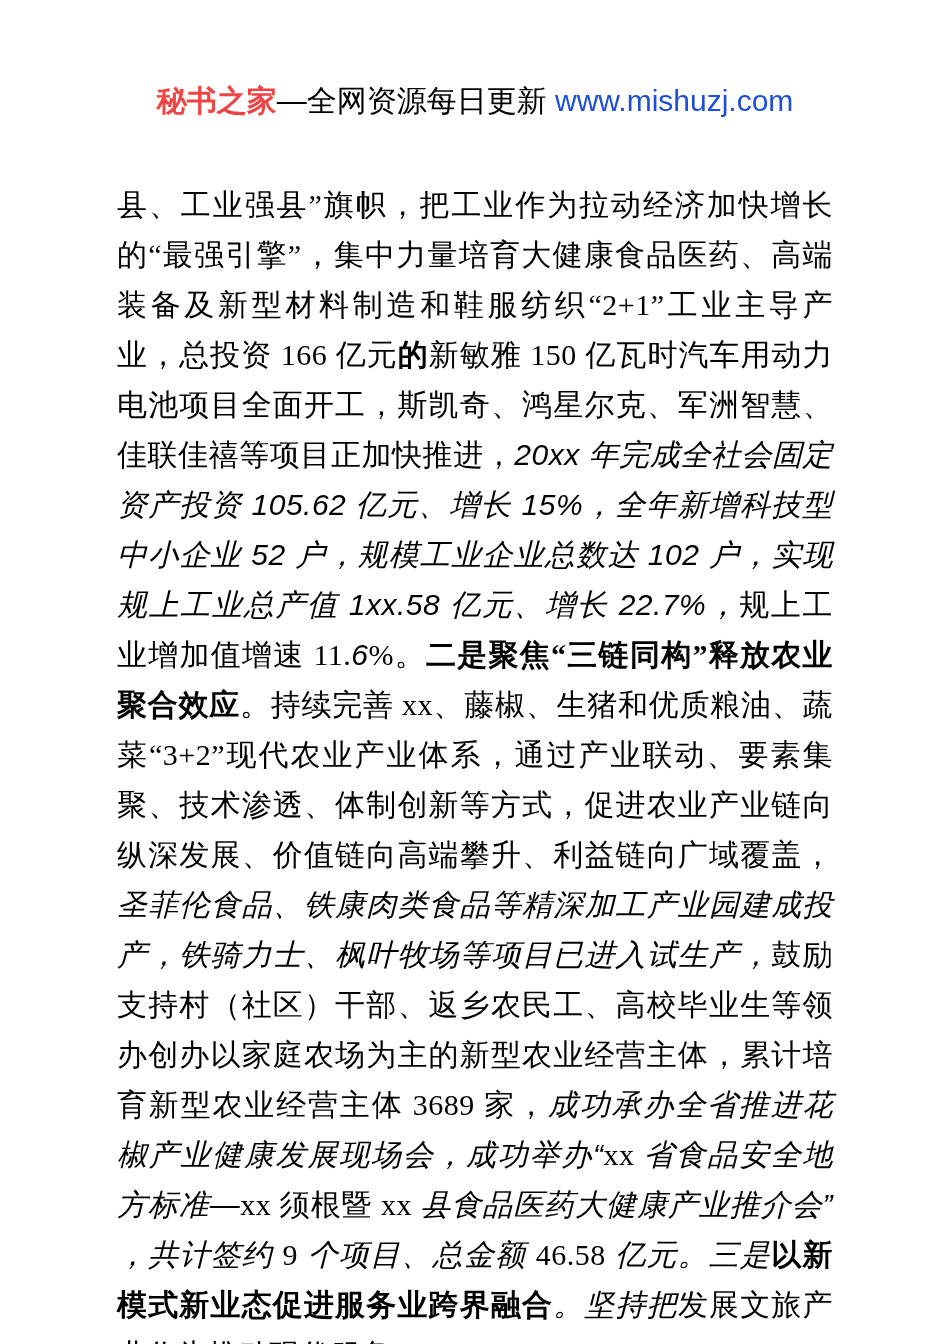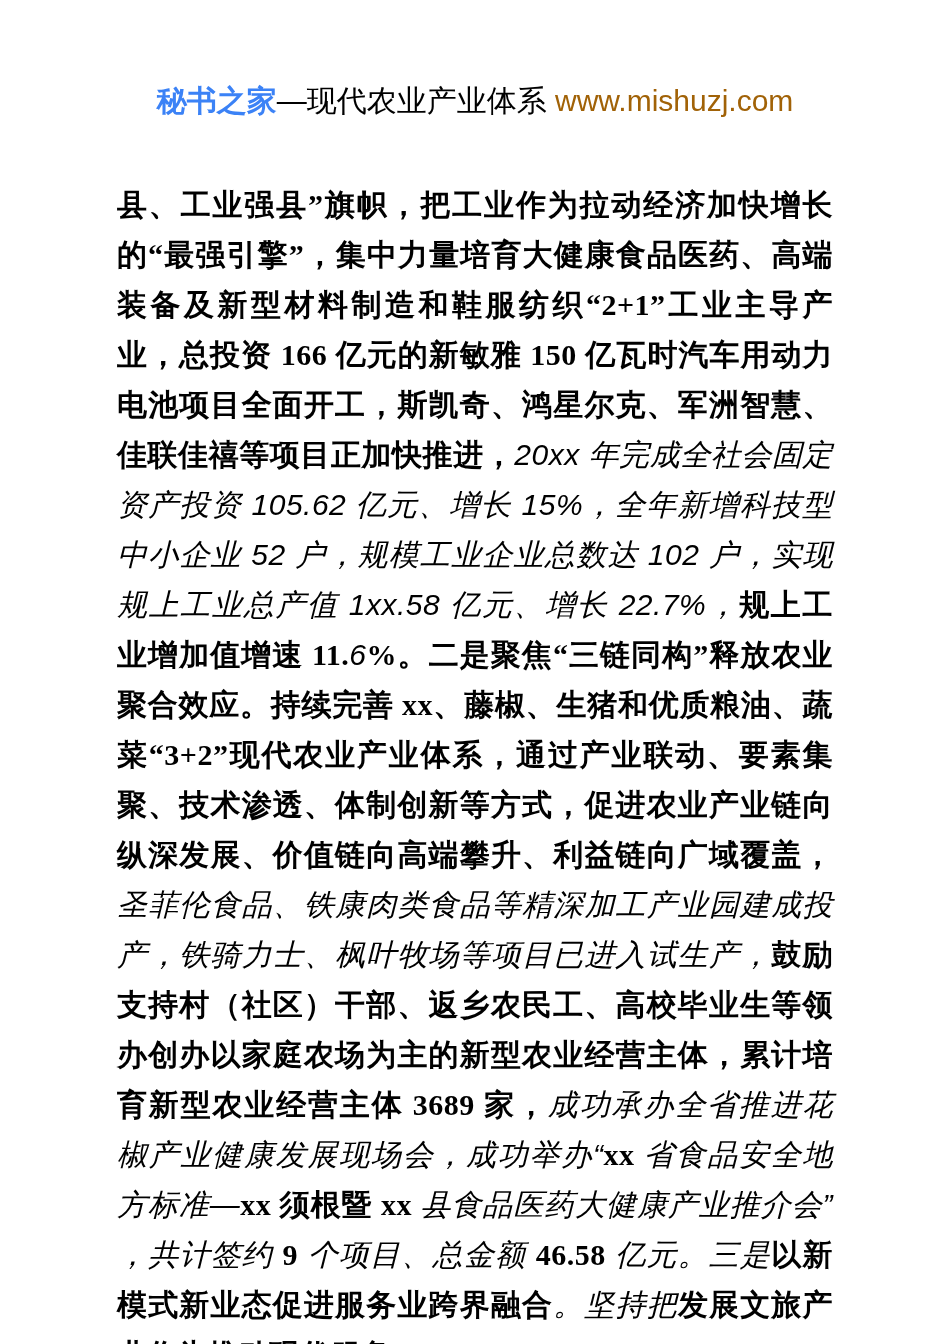--- a/index.html
+++ b/index.html
@@ -40,37 +40,37 @@
     width: 716px;
     font-size: 30px;
     line-height: 50px;
     color: #000000;
     text-align: justify;
     text-justify: inter-ideograph;
     letter-spacing: 0.5px;
   }
   .run-serif {
     font-family: "Liberation Serif", "DejaVu Serif", serif;
-    font-weight: bold;
+    font-weight: normal;
   }
   .run-serif-bold {
     font-family: "Liberation Serif", "DejaVu Serif", serif;
     font-weight: bold;
   }
   .run-sans {
     font-family: "Liberation Sans", "DejaVu Sans", sans-serif;
     font-weight: normal;
     font-style: italic;
   }
   .run-sans-bold {
     font-family: "Liberation Sans", "DejaVu Sans", sans-serif;
     font-weight: bold;
   }
 </style>
 </head>
 <body>
 
 <div class="page">
   <div class="header">
-    <span class="brand" style="color: #3b82f6;">秘书之家</span><span class="tagline" style="color: rgb(0, 0, 0);">—现代农业产业体系 </span><a class="url" href="#" style="color: #a16207;">www.mishuzj.com</a>
+    <span class="brand" style="color: #ef4444;">秘书之家</span><span class="tagline" style="color: rgb(0, 0, 0);">—全网资源每日更新 </span><a class="url" href="#" style="color: #1d4ed8;">www.mishuzj.com</a>
   </div>
   <p class="doc-body" id="doc-body"><span class="run-serif">县、工业强县”旗帜，把工业作为拉动经济加快增长的“最强引擎”，集中力量培育大健康食品医药、高端装备及新型材料制造和鞋服纺织“2+1”工业主导产业，总投资 166 亿元</span><span class="run-sans-bold">的</span><span class="run-serif">新敏雅 150 亿瓦时汽车用动力电池项目全面开工，斯凯奇、鸿星尔克、军洲智慧、佳联佳禧等项目正加快推进，</span><span class="run-sans">20xx 年完成全社会固定资产投资 105.62 亿元、增长 15%，全年新增科技型中小企业 52 户，规模工业企业总数达 102 户，实现规上工业总产值 1xx.58 亿元、增长 22.7%，</span><span class="run-serif">规上工业增加值增速 11.</span><span class="run-sans">6</span><span class="run-serif">%。</span><span class="run-serif-bold">二是聚焦“三链同构”释放农业聚合效应</span><span class="run-serif">。持续完善 xx、藤椒、生猪和优质粮油、蔬菜“3+2”现代农业产业体系，通过产业联动、要素集聚、技术渗透、体制创新等方式，促进农业产业链向纵深发展、价值链向高端攀升、利益链向广域覆盖，</span><span class="run-sans">圣菲伦食品、铁康肉类食品等精深加工产业园建成投产，铁骑力士、枫叶牧场等项目已进入试生产，</span><span class="run-serif">鼓励支持村（社区）干部、返乡农民工、高校毕业生等领办创办以家庭农场为主的新型农业经营主体，累计培育新型农业经营主体 3689 家，</span><span class="run-sans">成功承办全省推进花椒产业健康发展现场会，成功举办“</span><span class="run-serif">xx </span><span class="run-sans">省食品安全地方标准—</span><span class="run-serif">xx 须根暨 xx </span><span class="run-sans">县食品医药大健康产业推介会” ，共计签约 </span><span class="run-serif">9</span><span class="run-sans"> 个项目、总金额 </span><span class="run-serif">46.58</span><span class="run-sans"> 亿元。三是</span><span class="run-sans-bold">以新模式新业态促进服务业跨界融合</span><span class="run-sans">。坚持把</span><span class="run-serif">发展文旅产业作为推动现代服务</span></p>
 </div>
 
 </body></html>

